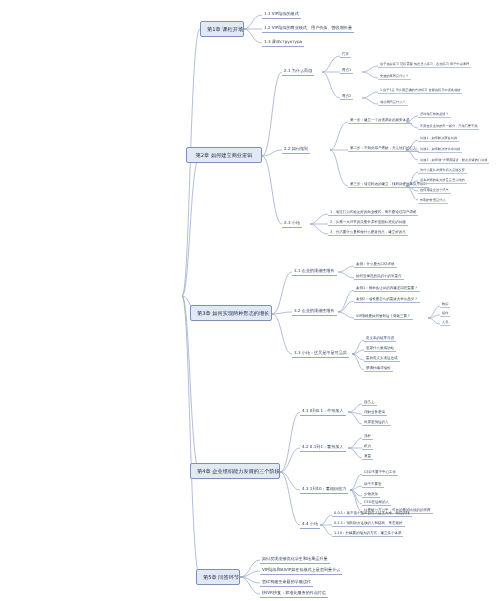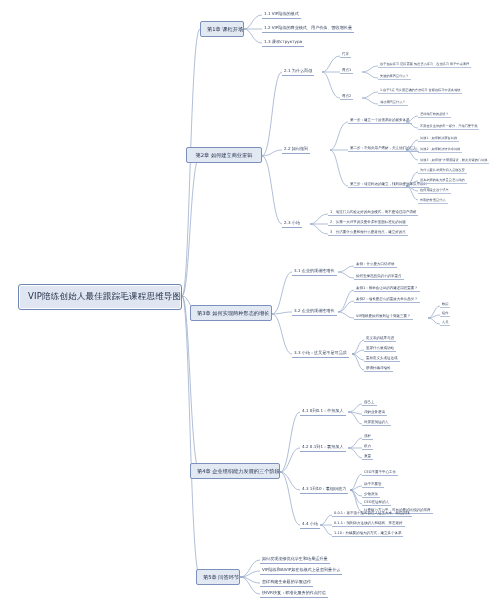--- a/index.html
+++ b/index.html
@@ -141,21 +141,20 @@
       <path d="M320,525 C326,525 326,525 332,525"></path>
       <path d="M320,525 C326,525 326,535 332,535"></path>
 
       <path d="M240,577 C250,577 250,560 260,560"></path>
       <path d="M240,577 C250,577 250,571 260,571"></path>
       <path d="M240,577 C250,577 250,583 260,583"></path>
       <path d="M240,577 C250,577 250,594 260,594"></path>
     </g>
   </svg>
 
-  <div class="node n-root" style="left:18px;top:284px;width:164px;">VIP陪练创始人最佳跟踪毛课程思维导图</div>
 
   <div class="node n-ch" style="left:200px;top:21px;width:44px;">第1章  课程开场</div>
   <div class="node n-s2" style="left:262px;top:10px;">1.1 VIP陪练的模式</div>
   <div class="node n-s2" style="left:262px;top:24px;">1.2 VIP陪练的商业模式、用户价值、营收增长量</div>
   <div class="node n-s2" style="left:262px;top:38px;">1.3 课程структура</div>
 
   <div class="node n-ch" style="left:186px;top:147px;width:76px;">第2章  如何建立商业逻辑</div>
 
   <div class="node n-s2" style="left:282px;top:67px;">2.1 为什么而做</div>
   <div class="node n-s3" style="left:340px;top:51px;">背景</div>

